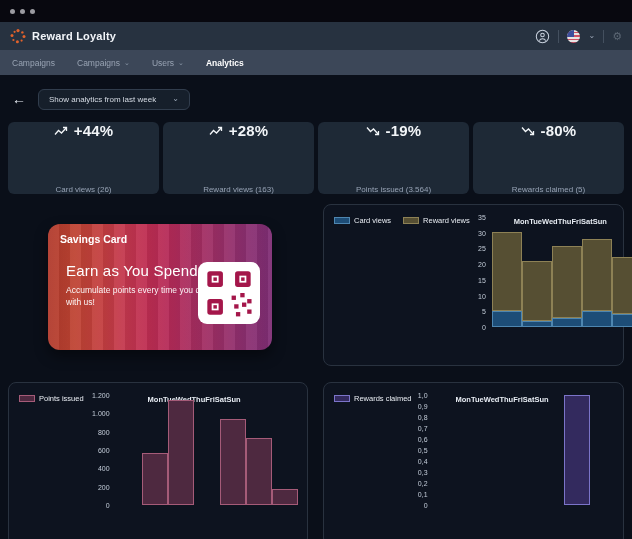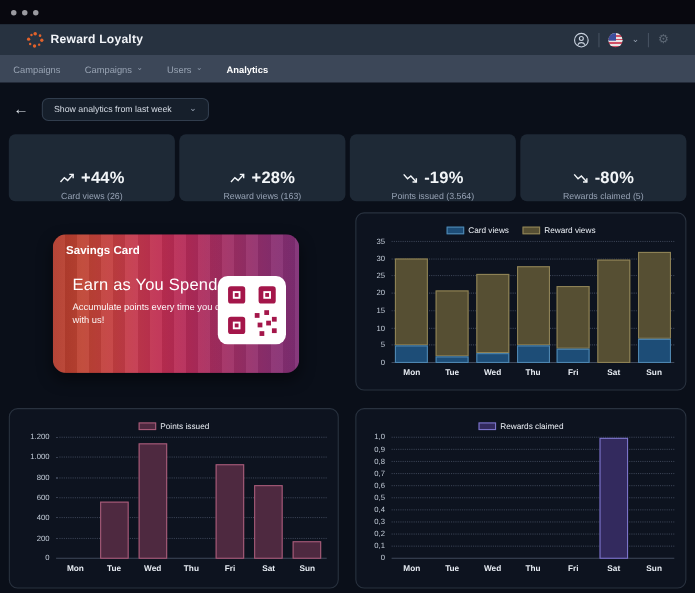--- a/index.html
+++ b/index.html
@@ -4,21 +4,21 @@
 <style>
   * { margin:0; padding:0; box-sizing:border-box; }
   html,body { width:632px; height:539px; }
   body { font-family:"Liberation Sans","DejaVu Sans",sans-serif; background:#0a0f19; overflow:hidden; }
 
   
   .titlebar { height:22px; background:#08080f; display:flex; align-items:center; padding-left:10px; gap:5px; }
   .titlebar .dot { width:5px; height:5px; border-radius:50%; background:#9b9ba1; display:inline-block; }
 
   
-  .appbar { height:28px; background:#273240; display:flex; align-items:center; justify-content:space-between; padding:0 24px; }
+  .appbar { height:28px; background:#273240; display:flex; align-items:center; justify-content:space-between; padding:0 10px; }
   .brand { display:flex; align-items:center; gap:6px; }
   .brand .app-title { color:#f2f5f9; font-size:11px; font-weight:700; letter-spacing:.2px; }
   .appbar-right { display:flex; align-items:center; gap:8px; }
   .vdiv { width:1px; height:13px; background:#44505f; }
   .chev { color:#9aa5b5; font-size:8px; line-height:1; }
   .flag { position:relative; width:13px; height:13px; border-radius:50%; overflow:hidden;
           background:repeating-linear-gradient(180deg,#e9e4e4 0 1.7px,#d05065 1.7px 3.4px); }
   .flag-blue { position:absolute; left:0; top:0; width:7px; height:7px; background:#3d4e9c; }
   .gear { color:#5b6673; font-size:11px; line-height:1; }
 
@@ -32,22 +32,22 @@
   .toolbar { margin:13px 12px 0; height:22px; display:flex; align-items:center; gap:12px; }
   .back { color:#e8edf3; font-size:14px; line-height:1; cursor:pointer; }
   .filter-select { display:inline-flex; align-items:center; gap:16px; background:#161f2b; border:1px solid #313d4d;
                    border-radius:6px; padding:5px 10px; color:#d5dbe4; font-size:8px; font-family:inherit; cursor:pointer; }
   .week { display:flex; align-items:baseline; gap:8px; }
   .week-title { color:#ffffff; font-size:13.5px; font-weight:700; }
   .week-range { color:#f0f3f7; font-size:8px; font-weight:700; }
 
   
   .stats-row { display:flex; gap:4px; margin:12px 8px 0; }
-  .stat-card { flex:1; height:61px; background:#1e2936; border-radius:6px; display:flex; flex-direction:column;
-               align-items:center; justify-content:flex-end; gap:4px; }
+  .stat-card { flex:1; height:72px; background:#1e2936; border-radius:6px; display:flex; flex-direction:column;
+               align-items:center; justify-content:space-between; gap:4px; }
   .stat-top { display:flex; align-items:center; gap:6px; }
   .stat-delta { color:#f2f5f8; font-size:15px; font-weight:700; letter-spacing:.2px; }
   .stat-label { color:#96a2b4; font-size:8px; }
 
   
   .main-grid { display:grid; grid-template-columns:300px 1fr; grid-template-rows:162px 164px; gap:16px 15px; padding:10px 8px 7px; }
   .panel { background:#0d131f; border:1px solid #29323f; border-radius:8px; padding:8px 10px 4px; }
 
   
   .card-cell { position:relative; }
@@ -61,21 +61,21 @@
   .sc-subtext { position:absolute; left:18px; top:61px; width:150px; font-size:8.5px; line-height:1.4; color:rgba(255,255,255,.95); }
   .sc-qr { position:absolute; right:12px; top:38px; width:62px; height:62px; background:#ffffff; border-radius:9px;
            display:flex; align-items:center; justify-content:center; }
   .sc-bottom { position:absolute; left:12px; right:12px; bottom:8px; display:flex; align-items:flex-end; justify-content:space-between; }
   .sc-field .f-label { font-size:7px; color:rgba(255,255,255,.8); margin-bottom:2px; }
   .sc-field .f-value { font-size:9.5px; color:#ffffff; }
   .sc-dates { display:flex; gap:12px; }
   .sc-dates .sc-field { text-align:right; }
 
   
-  .chart { height:100%; display:flex; flex-direction:column; }
+  .chart { height:100%; display:flex; }
   .legend { height:14px; display:flex; align-items:center; justify-content:center; gap:12px; }
   .legend-entry { display:flex; align-items:center; gap:4px; }
   .legend-swatch { width:16px; height:7px; border:1px solid; display:inline-block; }
   .legend-label { color:#e9edf3; font-size:7.5px; }
   .plot { position:relative; height:110px; margin-top:4px; }
   .gridline { position:absolute; left:0; right:0; height:0; border-top:1px dotted rgba(125,140,165,.38); }
   .gridline.base { border-top:1px solid rgba(125,140,165,.45); }
   .ytick { position:absolute; text-align:right; font-size:7px; color:#c3ccd8; transform:translateY(50%); }
   .bars { position:absolute; left:0; right:0; top:0; bottom:0; display:flex; align-items:flex-end; }
   .slot { flex:1; display:flex; justify-content:center; align-items:flex-end; height:100%; }

